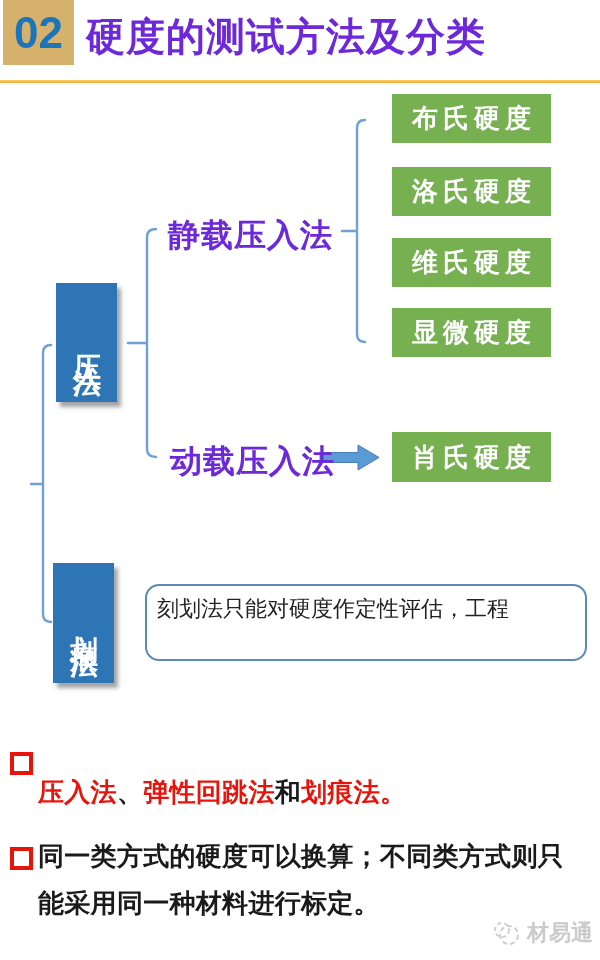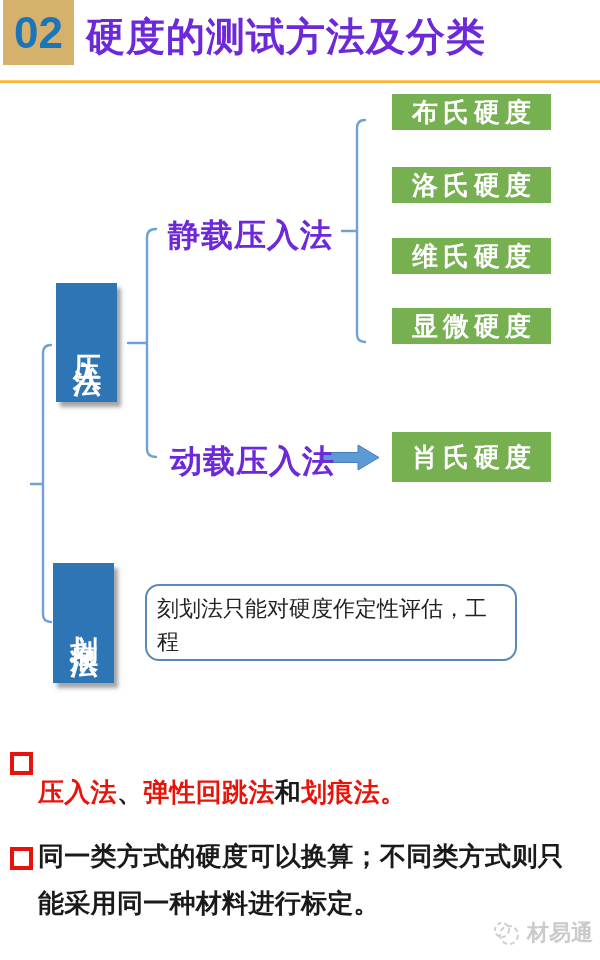--- a/index.html
+++ b/index.html
@@ -10,32 +10,32 @@
   
   .badge{left:3px;top:0;width:71px;height:65px;background:#D6B16B;
          display:flex;align-items:center;justify-content:center;
          color:#1B75BB;font-size:44px;font-weight:800;}
   .title{left:86px;top:10px;margin:0;font-size:39px;font-weight:800;color:#6d28d9;
          letter-spacing:1px;white-space:nowrap;}
   .gold-line{left:0;top:80px;width:600px;height:3px;
              background:linear-gradient(#FFD169,#EFA733);}
 
   
-  .leaf{left:392px;width:159px;height:36px;background:#76B051;
+  .leaf{left:392px;width:159px;height:49px;background:#76B051;
         display:flex;align-items:center;justify-content:center;
         color:#fff;font-size:26px;font-weight:700;letter-spacing:5px;text-indent:5px;
         font-family:"DejaVu Serif",serif;}
   .cat{width:61px;background:#2E75B6;display:flex;align-items:center;justify-content:center;
        color:#fff;font-size:28px;font-weight:700;
        box-shadow:4px 5px 4px rgba(90,90,90,.55);
        font-family:"DejaVu Serif",serif;}
   .vlabel{writing-mode:vertical-rl;text-orientation:upright;letter-spacing:7px;}
   .branch-label{font-size:32px;font-weight:700;color:#6d28d9;white-space:nowrap;letter-spacing:1px;}
 
-  .note-box{left:145px;top:584px;width:372px;height:77px;background:#fff;
+  .note-box{left:145px;top:584px;width:442px;height:77px;background:#fff;
             border:2px solid #5B8AB8;border-radius:14px;box-sizing:border-box;
             padding:6px 8px 0 10px;font-size:22px;color:#222;line-height:33px;}
 
   
   .bullet-marker{width:15px;height:15px;border:4px solid #E8140C;background:#fff;display:block;}
   .bullet-text{margin:0;font-size:26px;font-weight:800;color:#1a1a1a;line-height:47px;
                letter-spacing:0.3px;}
   .red{color:#E8140C;}
 
   

